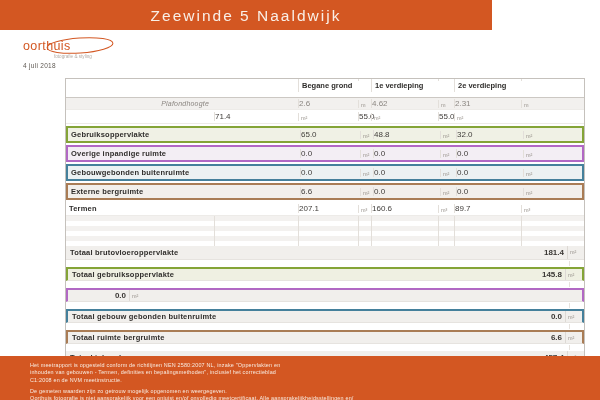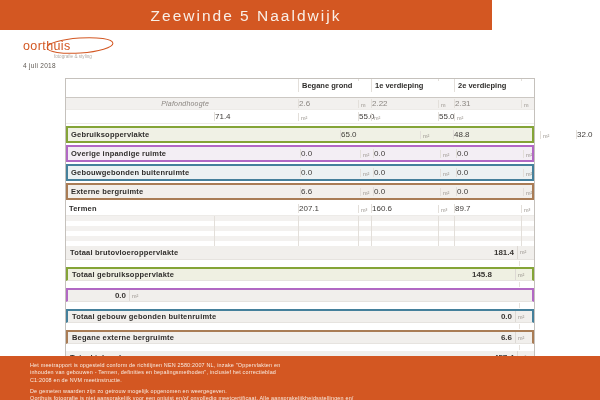--- a/index.html
+++ b/index.html
@@ -6,37 +6,37 @@
   .page{position:relative;width:600px;height:400px;background:#ffffff;overflow:hidden;
         font-family:"Liberation Sans",sans-serif;}
   
   .banner{position:absolute;left:0;top:0;width:492px;height:30px;background:#d35722;}
   .banner .title{display:block;text-align:center;line-height:31px;color:#f9efe7;
         font-size:15.5px;letter-spacing:2px;font-weight:400;}
   
   .logo{position:absolute;left:20px;top:36px;width:110px;height:28px;}
   .date{position:absolute;left:23px;top:62px;font-size:6.5px;color:#5f5953;letter-spacing:.3px;}
   
-  .ttable{position:absolute;left:65px;top:78px;width:470px;box-sizing:border-box;
+  .ttable{position:absolute;left:65px;top:78px;width:520px;box-sizing:border-box;
           border:1px solid #c5c1bc;background:#fff;}
   .cols{display:grid;grid-template-columns:148px 84px 60px 13px 67px 16px 67px 1fr;}
   .cell{border-left:1px solid #e3dfda;min-width:0;}
   .cell:first-child{border-left:none;}
   .trow{align-items:center;border-bottom:1px solid #edebe8;background:#fff;min-height:13px;box-sizing:border-box;}
   .head{min-height:19px;border-bottom:1px solid #ccc8c3;align-items:start;}
   .hfl{font-weight:bold;font-size:7.5px;line-height:1.2;color:#2f2d2b;padding:2px 0 2px 3px;}
   .lab{font-weight:bold;font-size:7.5px;color:#2f2d2b;padding:2px 0 2px 3px;letter-spacing:.2px;}
   .val{text-align:left;font-size:8px;color:#403d3a;padding-right:3px;}
   .unit{font-size:5.5px;color:#9b958f;padding:2px 0 0 2px;}
   .r-plafond{background:#f2f0ee;min-height:11px;}
   .r-plafond .lab{font-weight:normal;font-style:italic;color:#8b8681;text-align:right;padding-right:5px;font-size:7px;}
   .r-plafond .val{color:#8b8681;}
   .r-plain{min-height:14px;}
   .box{border:2px solid #000;margin:2px 0;min-height:14px;border-bottom-style:solid;}
-  .r-green{border-color:#84a437;background:#f0f1e5;gap:20px;}
+  .r-green{border-color:#84a437;background:#f0f1e5;}
   .r-purple{border-color:#b168c4;background:#f3eef4;}
   .r-blue{border-color:#45809b;background:#ecf1f2;}
   .r-brown{border-color:#a97c55;background:#f2efeb;}
   .stripe{height:5px;background:#f3f1ef;}
   .stripe.w{background:#ffffff;}
   .stripe .cell{height:100%;}
   
   .tot{display:flex;align-items:center;min-height:14px;background:#f1efec;box-sizing:border-box;
        border-bottom:1px solid #e6e3df;}
   .tot .tlab{flex:1;font-weight:bold;font-size:7.5px;color:#2f2d2b;padding-left:4px;letter-spacing:.2px;}
@@ -82,21 +82,21 @@
         <div class="cell hfl">1e verdieping</div>
         <div class="cell unit"></div>
         <div class="cell hfl">2e verdieping</div>
         <div class="cell unit"></div>
       </div>
       <div class="trow cols r-plafond">
         <div class="cell lab">Plafondhoogte</div>
         <div class="cell sp"></div>
         <div class="cell val">2.6</div>
         <div class="cell unit">m</div>
-        <div class="cell val">2.22</div>
+        <div class="cell val">4.62</div>
         <div class="cell unit">m</div>
         <div class="cell val">2.31</div>
         <div class="cell unit">m</div>
       </div>
       <div class="trow cols r-plain">
         <div class="cell sp"></div>
         <div class="cell val">71.4</div>
         <div class="cell unit">m²</div>
         <div class="cell val">55.0</div>
         <div class="cell unit">m²</div>
@@ -230,21 +230,21 @@
         <div class="unit">m²</div>
       </div>
       <div class="tgap"></div>
       <div class="tot r-blue box">
         <div class="tlab">Totaal gebouw gebonden buitenruimte</div>
         <div class="tval">0.0</div>
         <div class="unit">m²</div>
       </div>
       <div class="tgap"></div>
       <div class="tot r-brown box">
-        <div class="tlab">Begane externe bergruimte</div>
+        <div class="tlab">Totaal ruimte bergruimte</div>
         <div class="tval">6.6</div>
         <div class="unit">m²</div>
       </div>
       <div class="tgap"></div>
       <div class="tot r-plain">
         <div class="tlab">Totaal inhoud</div>
         <div class="tval">457.4</div>
         <div class="unit">m³</div>
       </div>
     </div>

